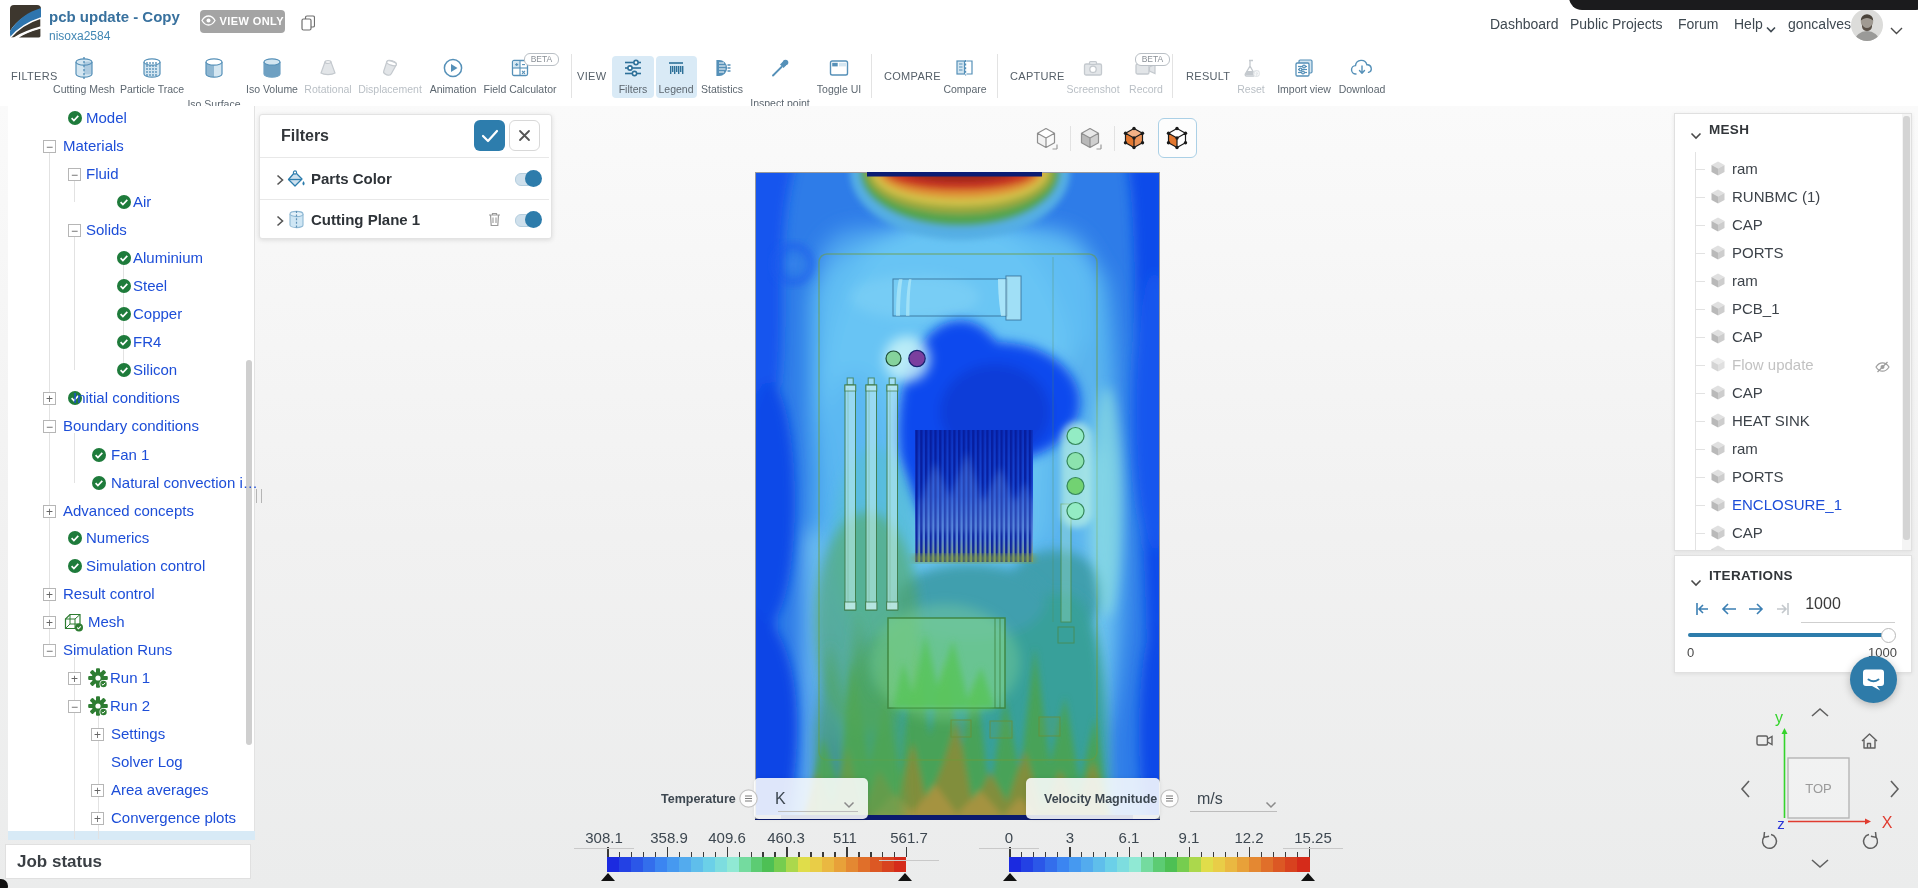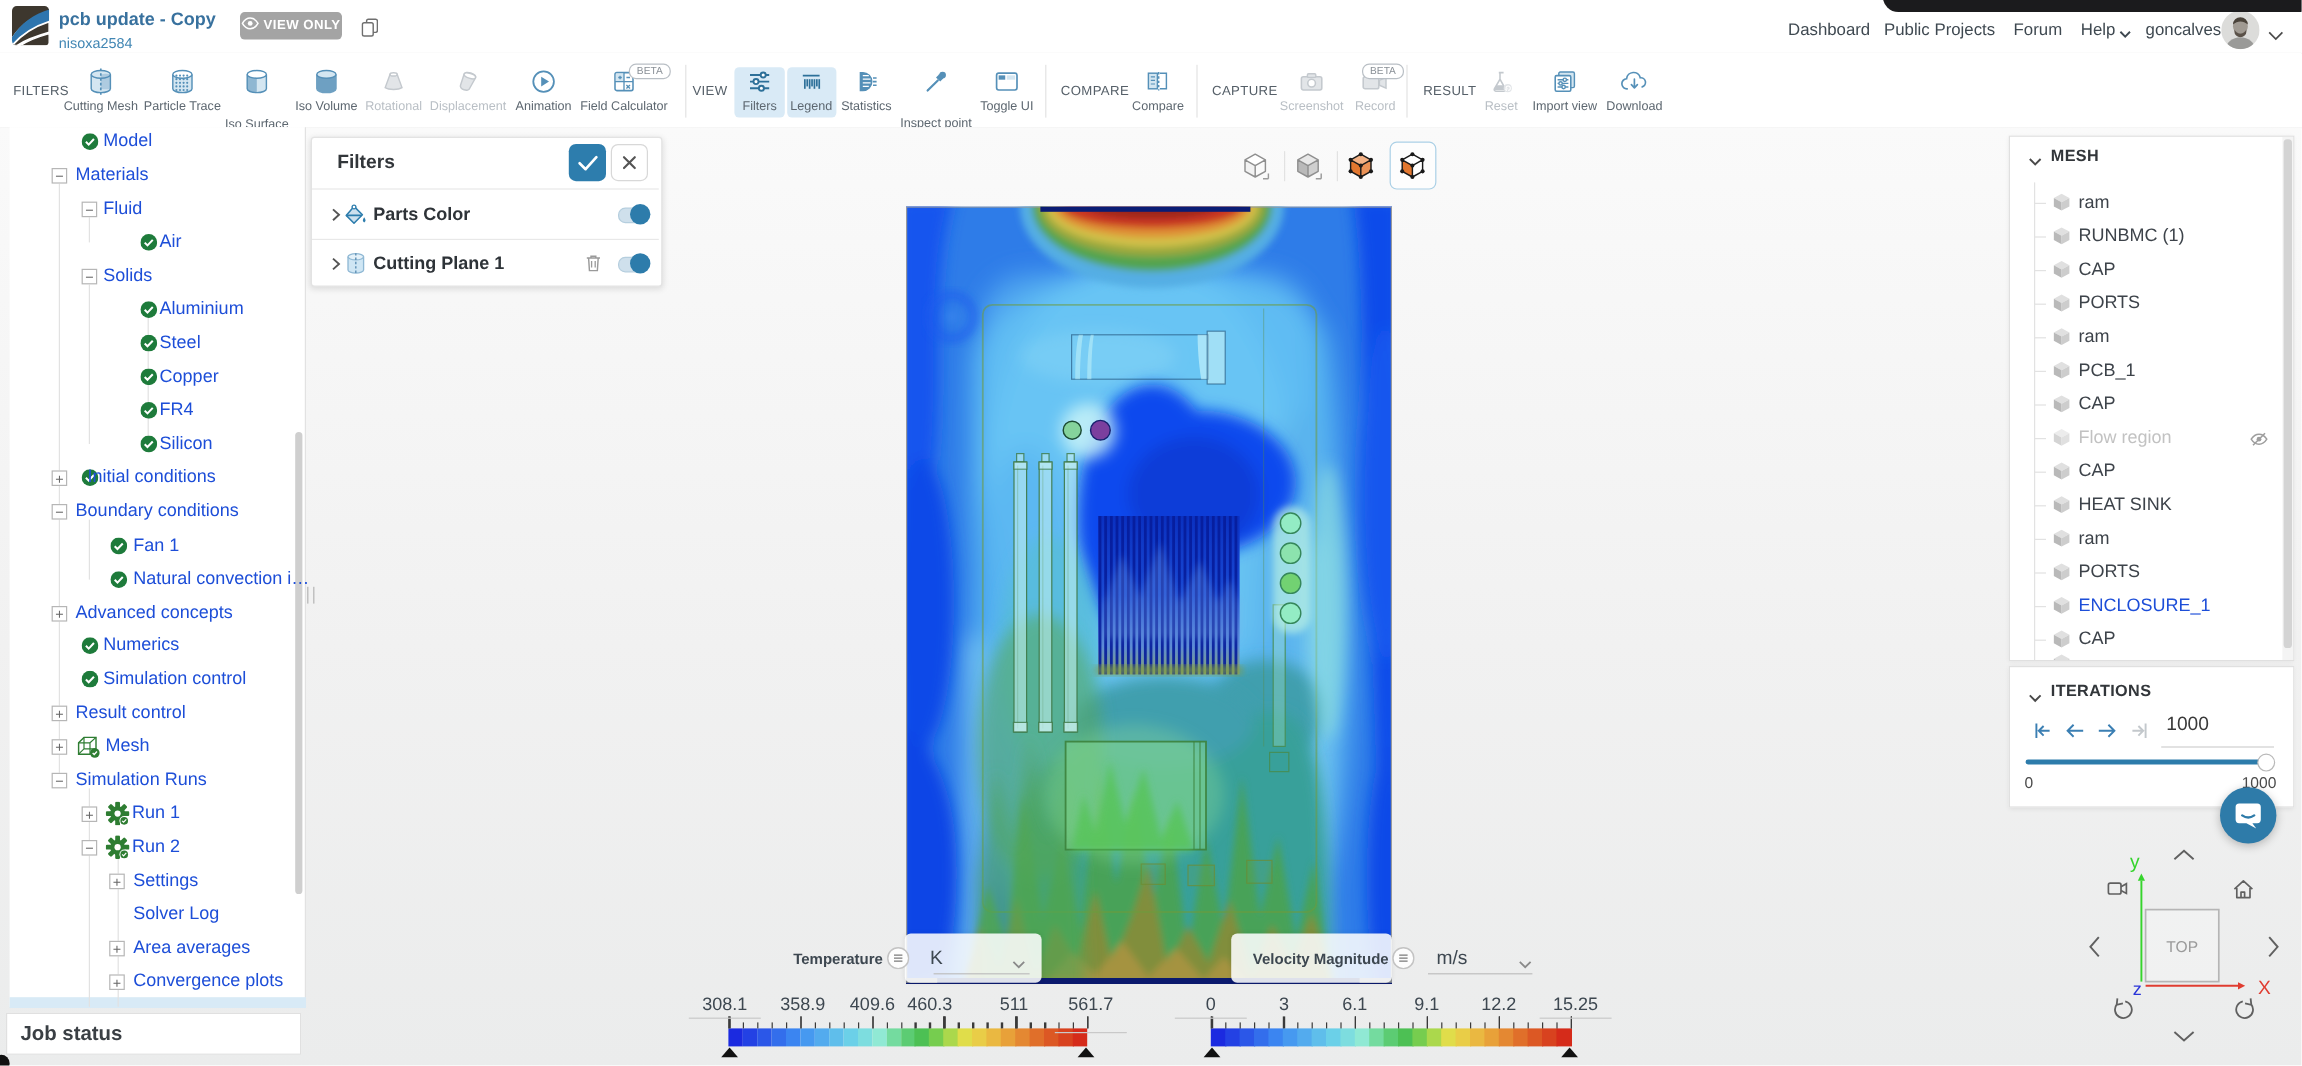--- a/index.html
+++ b/index.html
@@ -505,21 +505,21 @@
     <div style="position:absolute;left:0.00px;bottom:0;width:1.6px;height:10px;background:#3a3a3a"></div>
     <div style="position:absolute;left:59.80px;bottom:0;width:1.6px;height:10px;background:#3a3a3a"></div>
     <div style="position:absolute;left:119.80px;bottom:0;width:1.6px;height:10px;background:#3a3a3a"></div>
     <div style="position:absolute;left:179.30px;bottom:0;width:1.6px;height:10px;background:#3a3a3a"></div>
     <div style="position:absolute;left:239.10px;bottom:0;width:1.6px;height:10px;background:#3a3a3a"></div>
     <div style="position:absolute;left:298.50px;bottom:0;width:1.6px;height:10px;background:#3a3a3a"></div>
   </div>
 <div class="a" style="left:574px;top:829px;width:60px;text-align:center;font-size:15px;color:#3d4750;border-bottom:1.5px solid #c9c9c9;padding-bottom:2px">308.1</div>
 <div class="a" style="left:639px;top:829px;width:60px;text-align:center;font-size:15px;color:#3d4750;padding-bottom:2px">358.9</div>
 <div class="a" style="left:697px;top:829px;width:60px;text-align:center;font-size:15px;color:#3d4750;padding-bottom:2px">409.6</div>
-<div class="a" style="left:756px;top:829px;width:60px;font-size:15px;color:#3d4750;padding-bottom:2px">460.3</div>
+<div class="a" style="left:756px;top:829px;width:60px;text-align:center;font-size:15px;color:#3d4750;padding-bottom:2px">460.3</div>
 <div class="a" style="left:815px;top:829px;width:60px;text-align:center;font-size:15px;color:#3d4750;padding-bottom:2px">511</div>
 <div class="a" style="left:879px;top:829px;width:60px;text-align:center;font-size:15px;color:#3d4750;border-bottom:1.5px solid #c9c9c9;padding-bottom:14px">561.7</div>
 <div class="a" style="left:601px;top:873px">
     <div style="width:0;height:0;border-left:7px solid transparent;border-right:7px solid transparent;border-bottom:8px solid #111"></div>
   </div>
 <div class="a" style="left:898px;top:873px">
     <div style="width:0;height:0;border-left:7px solid transparent;border-right:7px solid transparent;border-bottom:8px solid #111"></div>
   </div>
 <div class="a" style="left:1009px;top:857px;width:300px;height:15px">
     <div style="position:absolute;left:0.00px;top:0;width:12.50px;height:15px;background:rgb(27,42,224)"></div>
@@ -733,21 +733,21 @@
         <polygon points="0.5,4 7,7.5 7,14.5 0.5,11" fill="#b9b9b9"></polygon>
         <polygon points="7,7.5 13.5,4 13.5,11 7,14.5" fill="#cdcdcd"></polygon>
       </svg></div>
 <div style="position:absolute;left:57px;top:214px;font-size:15px;color:#3d434a">CAP</div>
 <div class="gline" style="left:20px;top:251px;width:10px;height:1px"></div>
 <div style="position:absolute;left:36px;top:243px"><svg width="14" height="15" viewBox="0 0 14 15">
         <polygon points="7,0.5 13.5,4 7,7.5 0.5,4" fill="#ececec"></polygon>
         <polygon points="0.5,4 7,7.5 7,14.5 0.5,11" fill="#d4d4d4"></polygon>
         <polygon points="7,7.5 13.5,4 13.5,11 7,14.5" fill="#e0e0e0"></polygon>
       </svg></div>
-<div style="position:absolute;left:57px;top:242px;font-size:15px;color:#c2c2c2">Flow region</div>
+<div style="position:absolute;left:57px;top:242px;font-size:15px;color:#c2c2c2">Flow update</div>
 <div style="position:absolute;left:200px;top:245px"><svg width="15" height="12" viewBox="0 0 15 12">
         <path d="M1,6 C3,2.8 5,1.8 7.5,1.8 C10,1.8 12,2.8 14,6 C12,9.2 10,10.2 7.5,10.2 C5,10.2 3,9.2 1,6 Z" fill="none" stroke="#9e9e9e" stroke-width="1.2"></path>
         <circle cx="7.5" cy="6" r="2" fill="#9e9e9e"></circle>
         <line x1="2.5" y1="11" x2="12.5" y2="1" stroke="#9e9e9e" stroke-width="1.3"></line>
       </svg></div>
 <div class="gline" style="left:20px;top:279px;width:10px;height:1px"></div>
 <div style="position:absolute;left:36px;top:271px"><svg width="14" height="15" viewBox="0 0 14 15">
         <polygon points="7,0.5 13.5,4 7,7.5 0.5,4" fill="#e0e0e0"></polygon>
         <polygon points="0.5,4 7,7.5 7,14.5 0.5,11" fill="#b9b9b9"></polygon>
         <polygon points="7,7.5 13.5,4 13.5,11 7,14.5" fill="#cdcdcd"></polygon>

